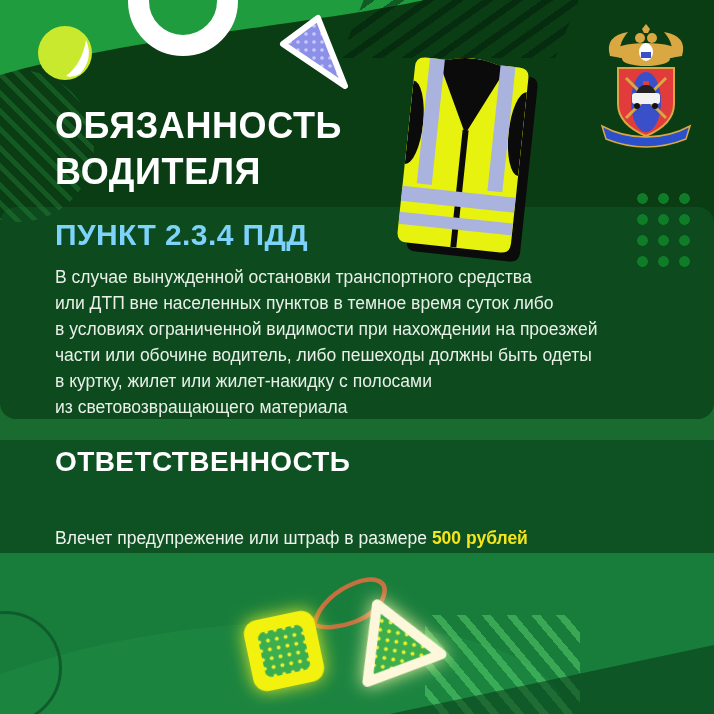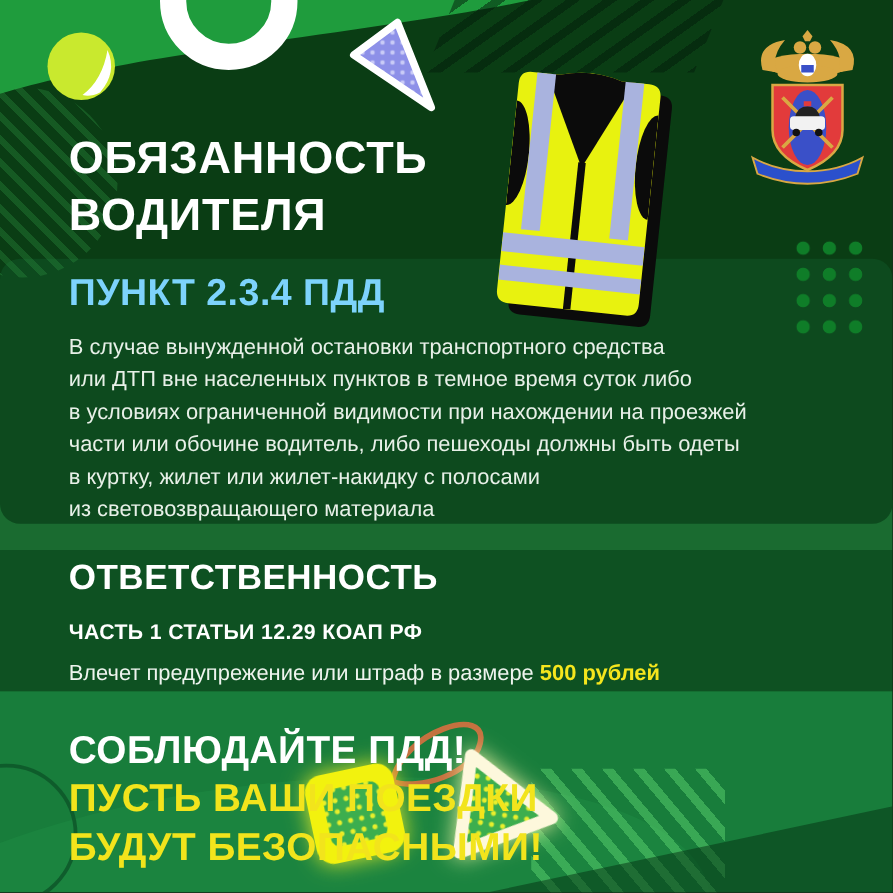--- a/index.html
+++ b/index.html
@@ -135,21 +135,20 @@
 
   <div class="abs rule-head">ПУНКТ 2.3.4 ПДД</div>
   <div class="abs rule-body preline">В случае вынужденной остановки транспортного средства
 или ДТП вне населенных пунктов в темное время суток либо
 в условиях ограниченной видимости при нахождении на проезжей
 части или обочине водитель, либо пешеходы должны быть одеты
 в куртку, жилет или жилет-накидку с полосами
 из световозвращающего материала</div>
 
   <div class="abs resp-head">ОТВЕТСТВЕННОСТЬ</div>
-  <div class="abs resp-sub">ЧАСТЬ 1 СТАТЬИ 12.29 КОАП РФ</div>
   <div class="abs resp-line"><span>Влечет предупрежение или штраф в размере </span><span class="fine">500 рублей</span></div>
 
   <div class="abs band-bottom">
     <div class="wave"></div>
     <div class="circle-outline"></div>
     <div class="stripes-bottom"></div>
     <div class="dark-wedge"></div>
     <svg class="keychains" width="246" height="158" viewBox="0 0 246 158">
       <defs>
         <pattern id="pgreen" patternUnits="userSpaceOnUse" width="9" height="9">
@@ -159,20 +158,15 @@
       </defs>
       <path d="M92,70 C100,30 170,8 162,40 C156,64 112,78 92,70" fill="none" stroke="#c4713f" stroke-width="4.5" stroke-linecap="round"></path>
       <g class="glow-y" transform="translate(62,96) rotate(-12)">
         <rect x="-36" y="-36" width="72" height="72" rx="14" fill="#f2f20e"></rect>
         <rect x="-23" y="-23" width="46" height="46" rx="7" fill="url(#pgreen)"></rect>
       </g>
       <g class="glow-w" transform="translate(178,92) rotate(10)">
         <path d="M-30,-38 L42,0 L-26,40 Z" fill="url(#pgreen)" stroke="#fdf8dc" stroke-width="10" stroke-linejoin="round"></path>
       </g>
     </svg>
-    <div class="footer" style="position:absolute;left:55px;top:27px;">
-      <div class="w">СОБЛЮДАЙТЕ ПДД!</div>
-      <div class="y">ПУСТЬ ВАШИ ПОЕЗДКИ</div>
-      <div class="y">БУДУТ БЕЗОПАСНЫМИ!</div>
-    </div>
   </div>
 
 </div>
 
 </body></html>

